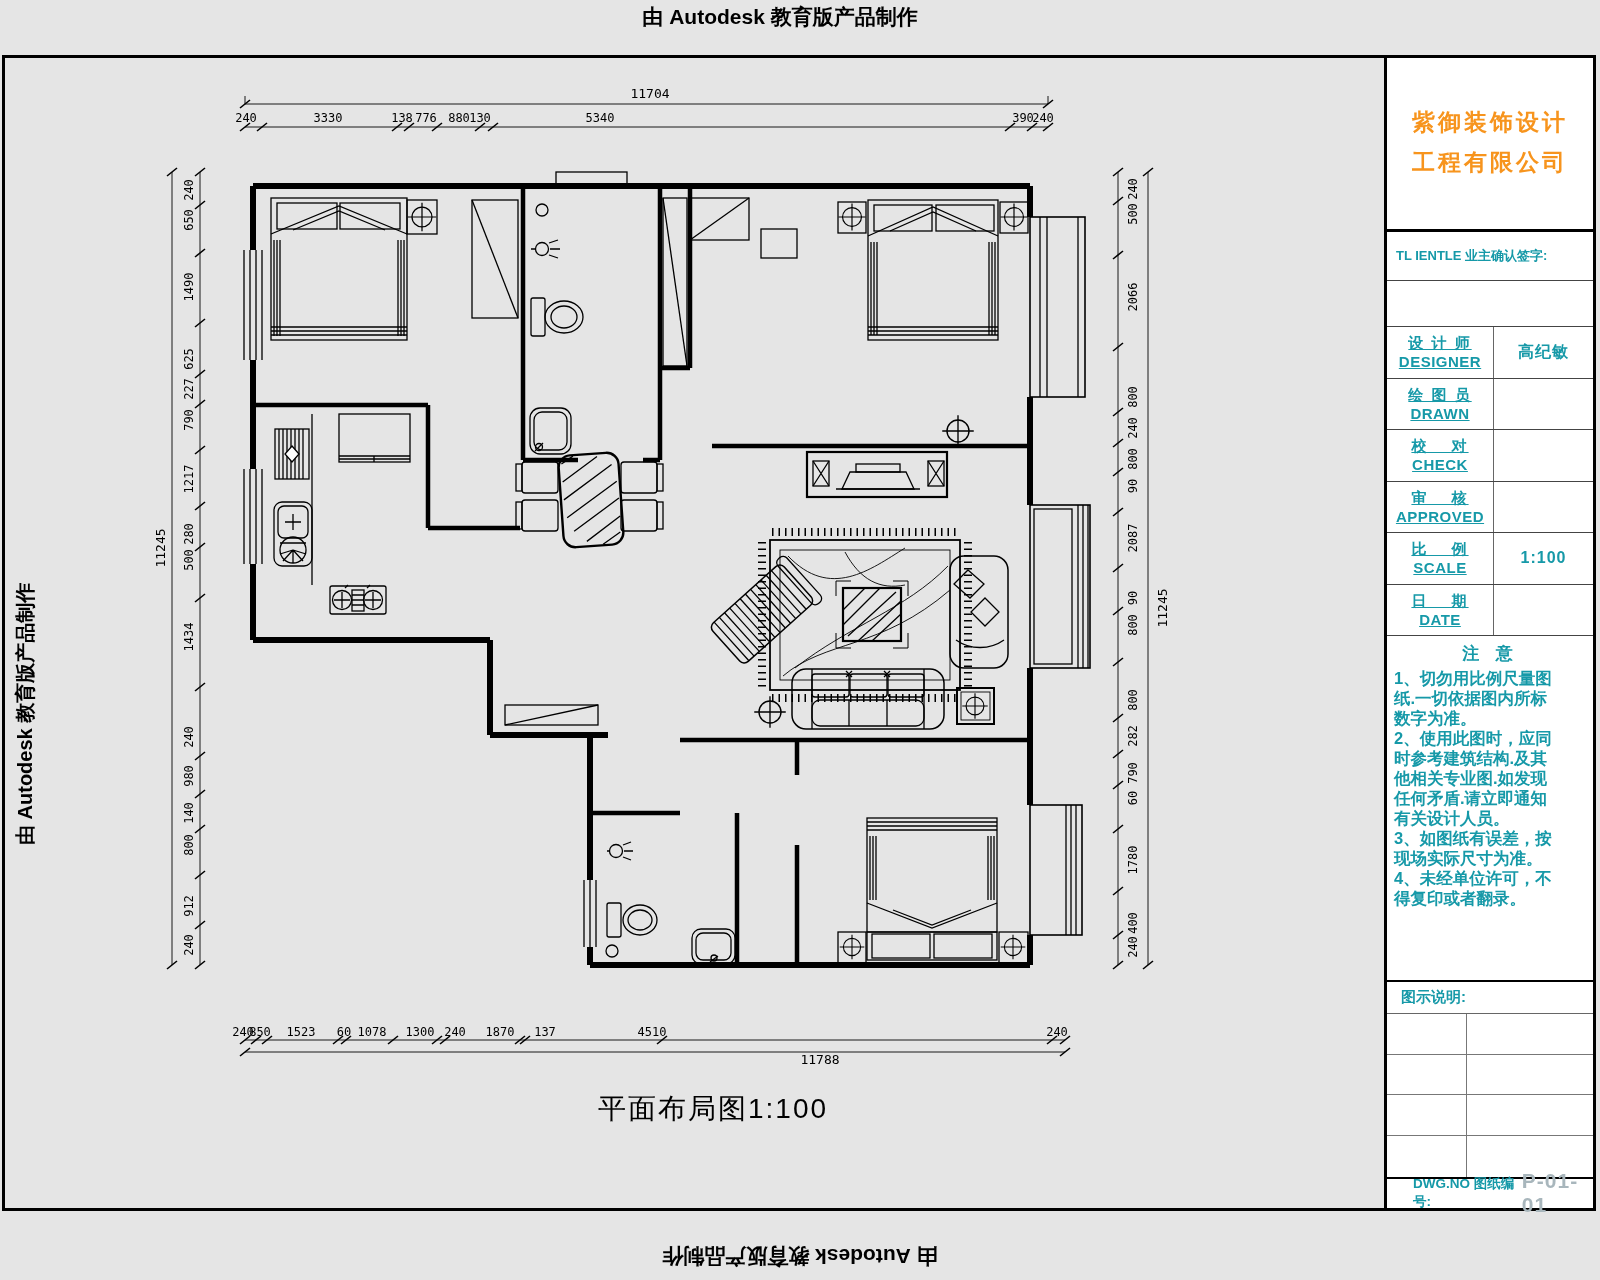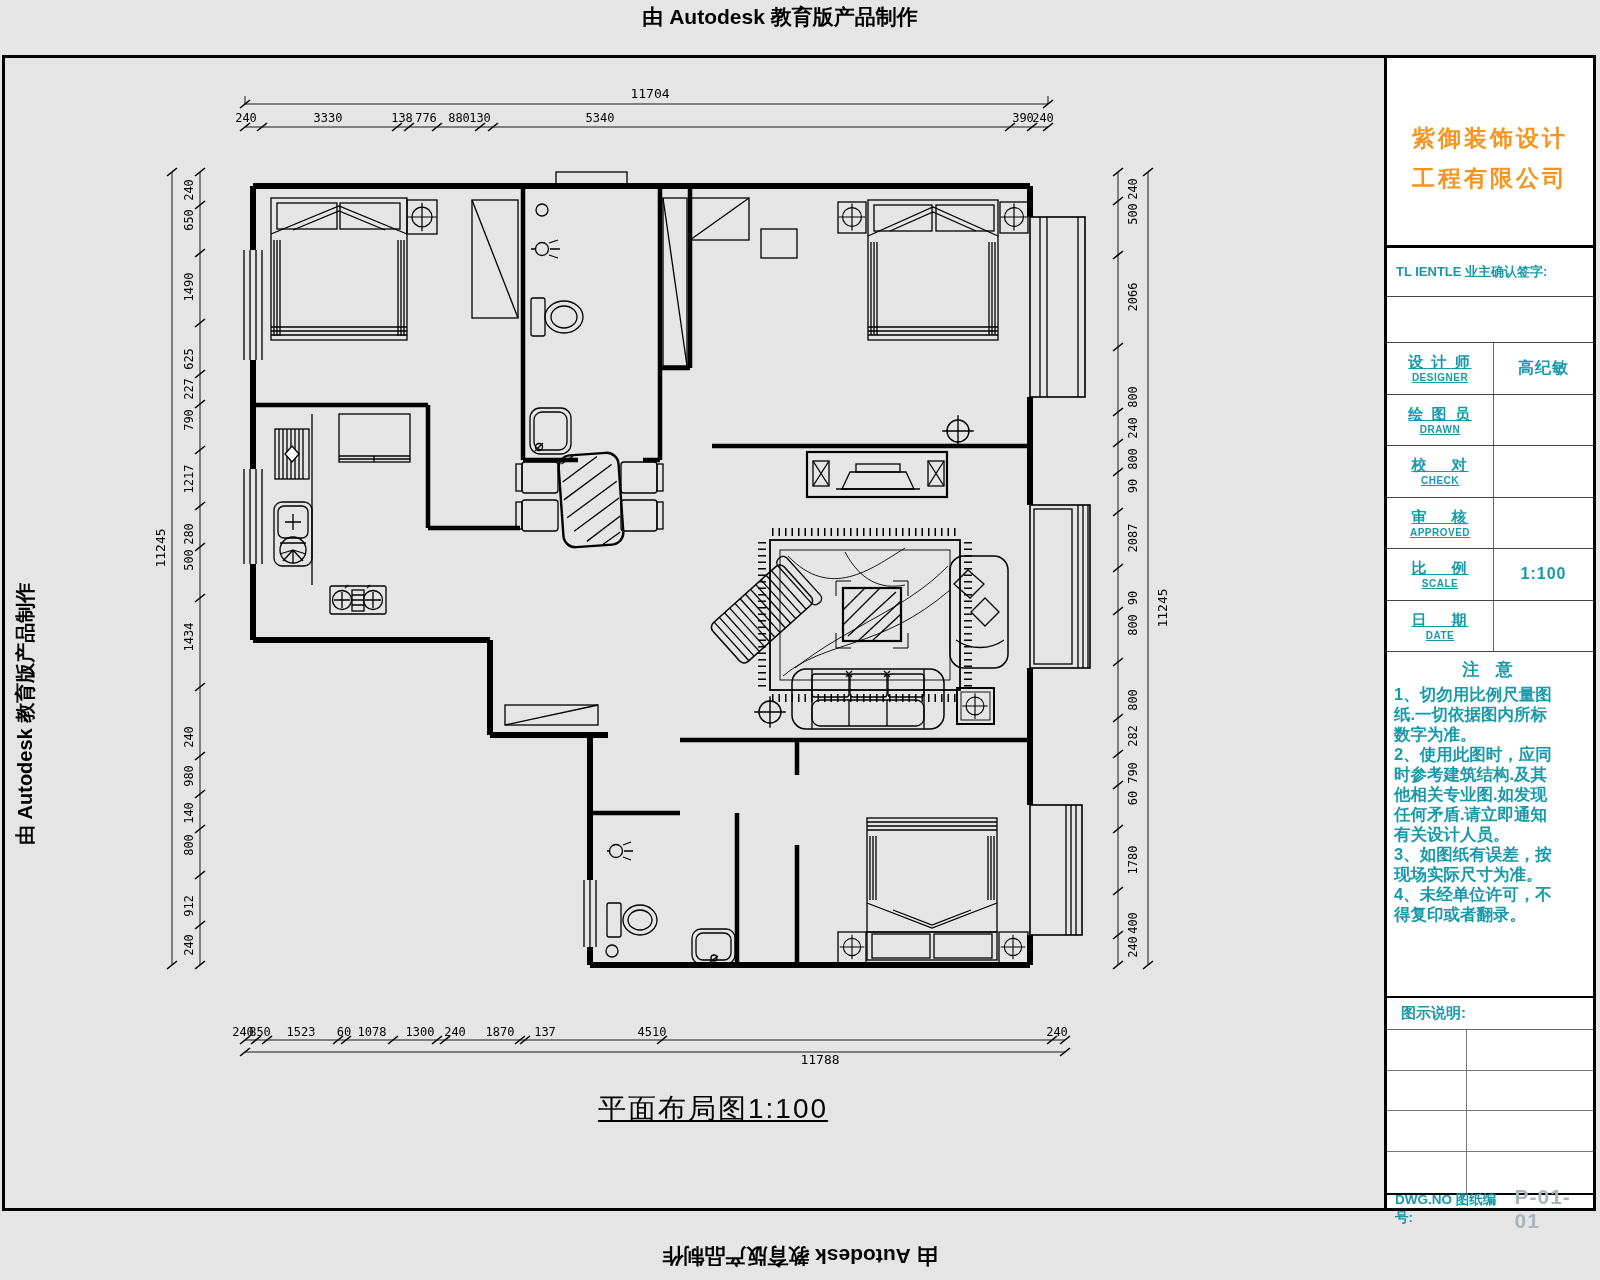--- a/index.html
+++ b/index.html
@@ -4,46 +4,46 @@
 <style>
   html,body{margin:0;padding:0;background:#fff;width:1600px;height:1280px;overflow:hidden;
     font-family:"Liberation Sans","DejaVu Sans",sans-serif;}
   .page{position:relative;width:1600px;height:1280px;background:#e5e5e5;}
   .wm{position:absolute;font-weight:bold;font-size:21px;color:#000;white-space:nowrap;}
   .wm-top{left:0;top:3px;width:1560px;text-align:center;}
   .wm-bottom{left:620px;top:1242px;width:360px;text-align:center;transform:rotate(180deg);}
   .wm-left{left:12px;top:845px;transform:rotate(-90deg);transform-origin:0 0;font-size:20px;}
   .wm-right{left:1592px;top:452px;transform:rotate(90deg);transform-origin:0 0;font-size:20px;}
   .sheet-border{position:absolute;left:2px;top:55px;width:1594px;height:1156px;border:3px solid #000;box-sizing:border-box;}
-  .plan-title{position:absolute;left:598px;top:1090px;font-size:28px;color:#000;letter-spacing:2px;text-decoration:underline;}
+  .plan-title{position:absolute;left:598px;top:1090px;font-size:28px;color:#000;letter-spacing:2px;}
   svg.plan{position:absolute;left:0;top:0;}
 
   
   .titleblock{position:absolute;left:1384px;top:55px;width:212px;height:1156px;border:3px solid #000;
     box-sizing:border-box;background:#fff;}
   .tb-company{height:174px;border-bottom:3px solid #000;box-sizing:border-box;text-align:center;
-    padding-top:44px;color:#F7941D;font-weight:bold;font-size:23px;letter-spacing:3px;line-height:40px;margin-top:16px;}
+    padding-top:44px;color:#F7941D;font-weight:bold;font-size:23px;letter-spacing:3px;line-height:40px;}
   .tb-client{height:49px;border-bottom:1.5px solid #444;box-sizing:border-box;display:flex;align-items:center;
     padding-left:9px;color:#1699A8;font-size:13px;font-weight:bold;}
   .tb-sig{height:46px;border-bottom:1.5px solid #444;box-sizing:border-box;}
   .tb-row{display:grid;grid-template-columns:107px 1fr;height:51.5px;border-bottom:1.5px solid #444;box-sizing:border-box;}
   .tb-row .lbl{border-right:1.2px solid #666;display:flex;flex-direction:column;align-items:center;justify-content:center;color:#1699A8;text-decoration:underline;}
   .tb-row .lbl .cn{font-size:15px;font-weight:bold;letter-spacing:2px;}
-  .tb-row .lbl .en{font-size:10px;font-weight:bold;letter-spacing:0.5px;}
+  .tb-row .lbl .en{font-size:15px;font-weight:bold;letter-spacing:0.5px;}
   .tb-row .val{display:flex;align-items:center;justify-content:center;color:#1699A8;font-size:16px;font-weight:bold;letter-spacing:1px;}
   .tb-notes{height:346px;box-sizing:border-box;border-bottom:2px solid #000;color:#1699A8;padding:6px 6px 0 7px;}
   .tb-notes .nt{ text-align:center;font-size:17px;font-weight:bold;letter-spacing:6px;margin-bottom:3px;}
   .tb-notes .nb{font-size:16.5px;font-weight:bold;line-height:20px;white-space:pre-line;}
   .tb-legend-h{height:32px;box-sizing:border-box;border-bottom:1.2px solid #666;display:flex;align-items:center;
     padding-left:14px;color:#1699A8;font-size:15px;font-weight:bold;}
   .tb-grid{display:grid;grid-template-columns:80px 1fr;grid-auto-rows:40.7px;height:163px;box-sizing:border-box;}
   .tb-grid div{border-bottom:1.2px solid #777;box-sizing:border-box;}
   .tb-grid div.c1{border-right:1.2px solid #777;}
   .tb-grid div.last{border-bottom:none;}
-  .tb-dwg{height:30px;box-sizing:border-box;border-top:2px solid #000;display:flex;align-items:center;padding-left:8px;}
+  .tb-dwg{height:30px;box-sizing:border-box;border-top:2px solid #000;display:flex;align-items:center;padding-left:26px;}
   .tb-dwg .dl{color:#1699A8;font-size:13.5px;font-weight:bold;}
   .tb-dwg .dn{color:#A8B6BC;font-size:21px;font-weight:bold;margin-left:5px;letter-spacing:1px;}
 </style>
 </head>
 <body>
 
 <div class="page">
 
   <div class="wm wm-top">由 Autodesk 教育版产品制作</div>
   <div class="wm wm-left">由 Autodesk 教育版产品制作</div>

